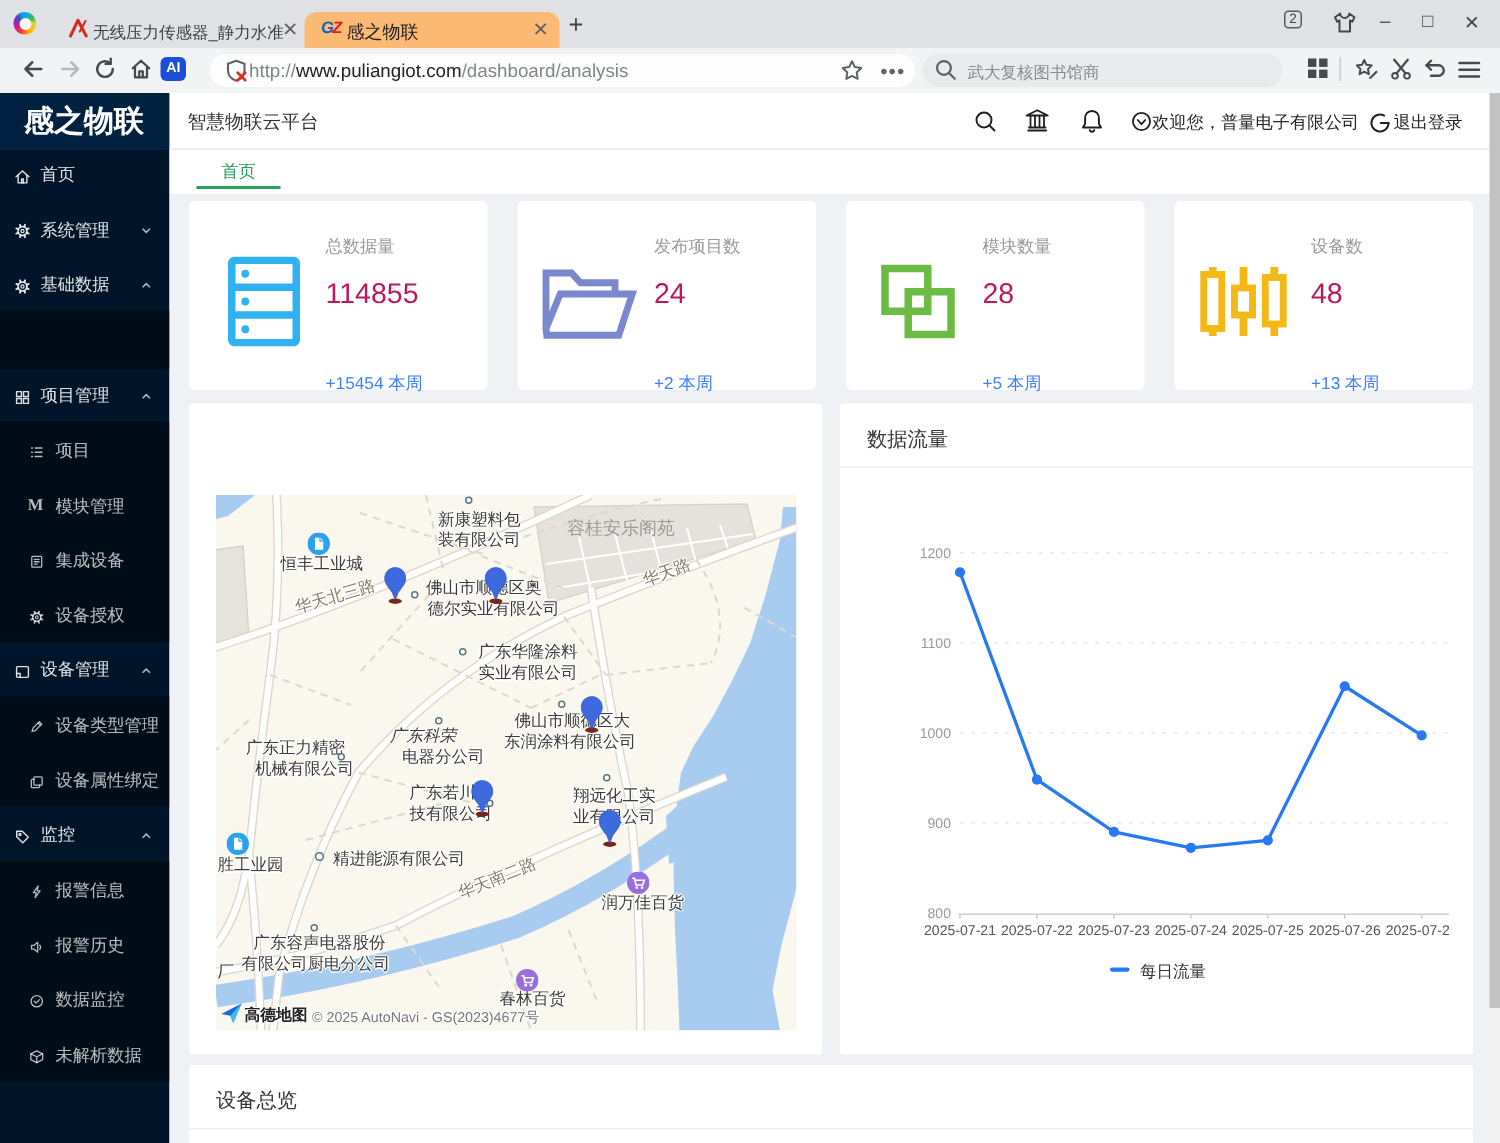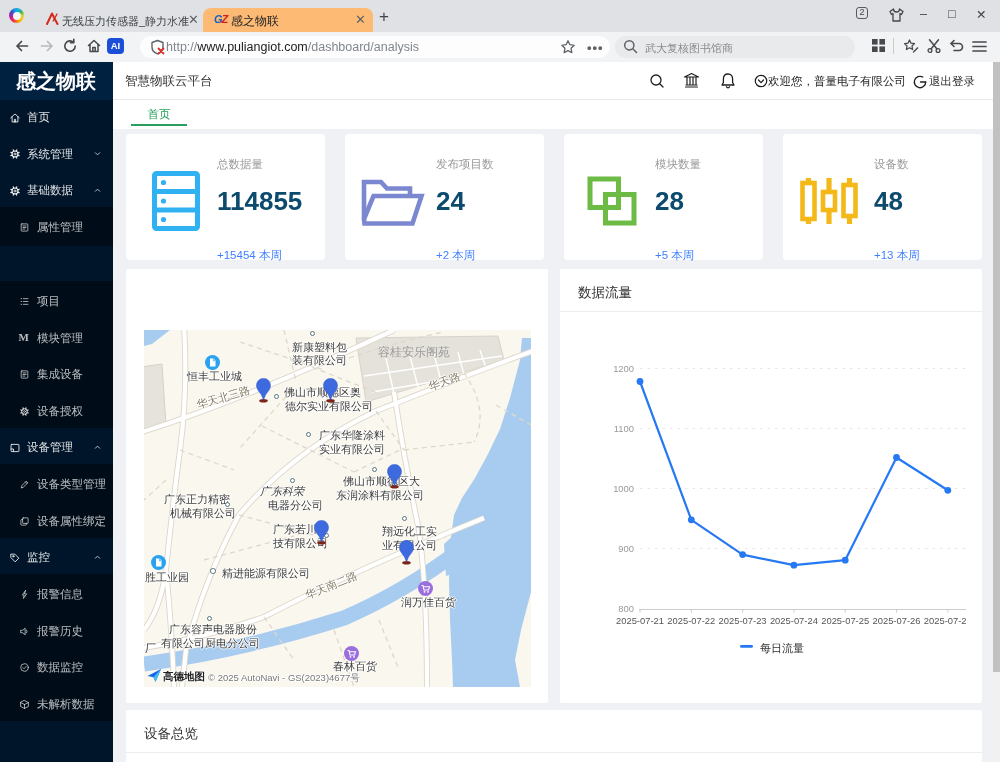--- a/index.html
+++ b/index.html
@@ -53,21 +53,21 @@
 
 #tabbar { left:113px; top:100px; width:887px; height:29px; background:#fff; }
 #tabbar .tb { position:absolute; left:18px; top:7px; width:56px; text-align:center; color:#27a05d; font-size:11.5px; }
 #tabbar .tbl { position:absolute; left:18px; top:24px; width:56px; height:2px; background:#27a05d; }
 
 #content { left:113px; top:129px; width:887px; height:633px; background:#eff1f4; }
 
 
 .card { position:absolute; top:5px; width:199px; height:126px; background:#fff; border-radius:4px; }
 .card .lbl { position:absolute; left:91px; top:23px; font-size:11.5px; color:#999; }
-.card .val { position:absolute; left:91px; top:52px; font-size:26px; font-weight:bold; color:#0c4a6e; }
+.card .val { position:absolute; left:91px; top:52px; font-size:19px; font-weight:normal; color:#be185d; }
 .card .dlt { position:absolute; left:91px; top:80px; font-size:11.5px; color:#3d7fff;margin-top:34px; }
 .card .cicon { position:absolute; line-height:0; }
 .cicon svg { display:block; }
 
 
 .panel { position:absolute; background:#fff; border-radius:2px; }
 .panel .phead { position:absolute; left:0; top:0; right:0; height:43px; border-bottom:1px solid #ebedf0; }
 .panel .phead span { position:absolute; left:18px; top:15px; font-size:13.5px; color:#333; }
 
 
@@ -215,28 +215,33 @@
           <line x1="5.70" y1="3.86" x2="5.01" y2="2.20" stroke-width="1.5"></line>
           <line x1="8.30" y1="3.86" x2="8.99" y2="2.20" stroke-width="1.5"></line>
           <line x1="10.14" y1="5.70" x2="11.80" y2="5.01" stroke-width="1.5"></line>
         </svg>
       </span>
       <span class="mt">基础数据</span>
       <svg class="car" style="top:14.5px;" viewBox="0 0 10 10">
         <path d="M1.5 6.5 L5 3 L8.5 6.5" stroke="#b9bec4" stroke-width="1.4" fill="none"></path>
       </svg>
     </div>
-  <div class="sitem" style="top:147px;">
-      <span class="mi">
-        <svg width="14" height="14" viewBox="0 0 14 14" fill="none" stroke="currentColor" stroke-width="1.1" stroke-linecap="round" stroke-linejoin="round">
-          <rect x="2.8" y="2.4" width="8.4" height="9.2" rx="0.8"></rect>
-          <path d="M5 5 H9 M5 7 H9 M5 9 H7.4"></path>
-        </svg>
-      </span>
-      <span class="mt">属性管理</span>
+  <div class="mitem" style="top:184px;">
+      <span class="mi">
+        <svg width="14" height="14" viewBox="0 0 14 14" fill="none" stroke="currentColor" stroke-width="1.1" stroke-linecap="round" stroke-linejoin="round">
+          <rect x="2.4" y="2.4" width="3.8" height="3.8"></rect>
+          <rect x="7.8" y="2.4" width="3.8" height="3.8"></rect>
+          <rect x="2.4" y="7.8" width="3.8" height="3.8"></rect>
+          <rect x="7.8" y="7.8" width="3.8" height="3.8"></rect>
+        </svg>
+      </span>
+      <span class="mt">项目管理</span>
+      <svg class="car" style="top:14.5px;" viewBox="0 0 10 10">
+        <path d="M1.5 6.5 L5 3 L8.5 6.5" stroke="#b9bec4" stroke-width="1.4" fill="none"></path>
+      </svg>
     </div>
   <div class="sitem" style="top:221px;">
       <span class="mi">
         <svg width="14" height="14" viewBox="0 0 14 14" fill="none" stroke="currentColor" stroke-width="1.1" stroke-linecap="round" stroke-linejoin="round">
           <path d="M2.6 3.4 H3.4 M2.6 7 H3.4 M2.6 10.6 H3.4 M5.6 3.4 H11.4 M5.6 7 H11.4 M5.6 10.6 H11.4"></path>
         </svg>
       </span>
       <span class="mt">项目</span>
     </div>
   <div class="sitem" style="top:257.5px;">

